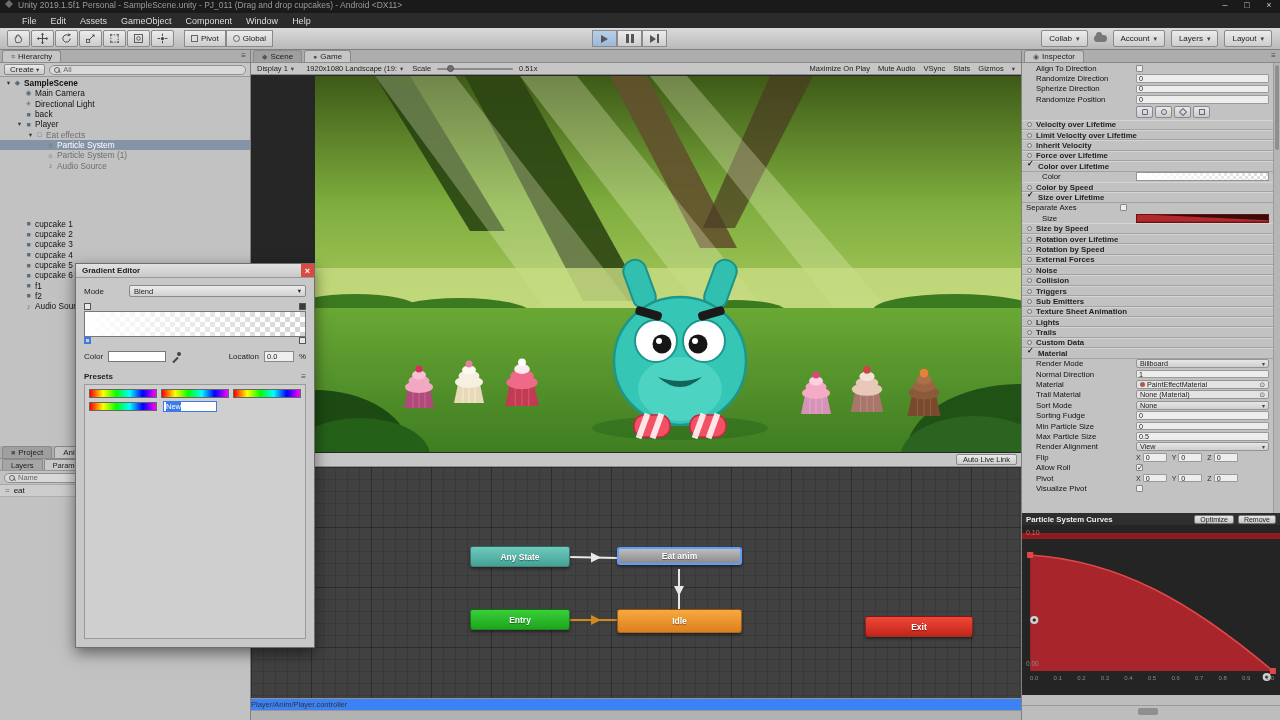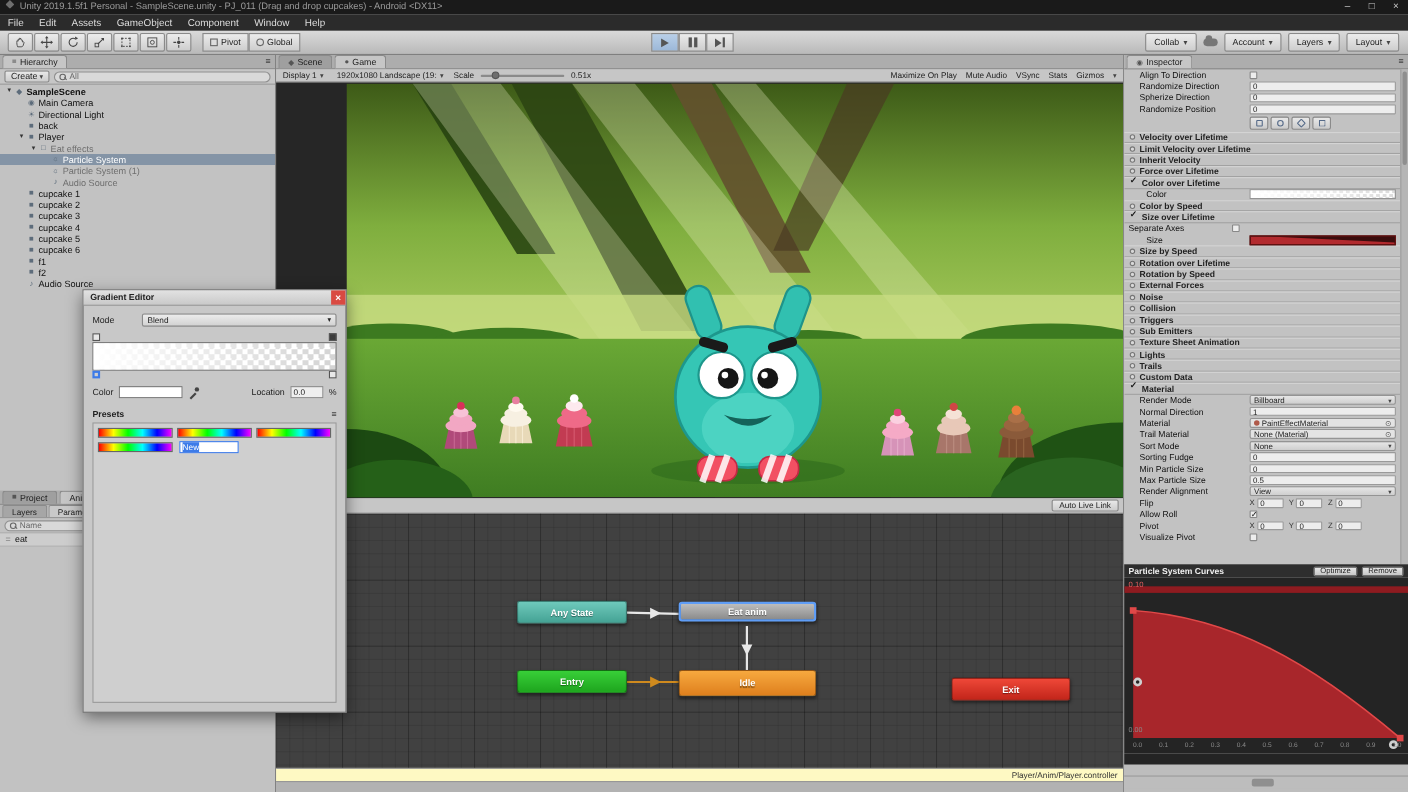--- a/index.html
+++ b/index.html
@@ -5,21 +5,21 @@
   * { margin:0; padding:0; box-sizing:border-box; }
   html,body { width:1280px; height:720px; overflow:hidden; font-family:"Liberation Sans", sans-serif; background:#c2c2c2; }
   .app { position:relative; width:1280px; height:720px; }
 
   
   .titlebar { position:absolute; left:0; top:0; width:1280px; height:13px; background:#1a1a1a; display:flex; align-items:flex-start; }
   .unity-logo { width:8px; height:8px; margin:0 5px 0 5px; background:#6e6e6e; clip-path:polygon(50% 0,100% 50%,50% 100%,0 50%); }
   .title-text { color:#9a9a9a; font-size:8.5px; white-space:nowrap; }
   .win-controls { margin-left:auto; display:flex; }
   .win-btn { color:#cccccc; font-size:9px; width:22px; text-align:center; cursor:default; }
-  .menubar { position:absolute; left:0; top:13px; width:1280px; height:15px; background:#2b2b2b; display:flex; align-items:center; padding-left:0; }
+  .menubar { position:absolute; left:0; top:13px; width:1280px; height:15px; background:#2b2b2b; display:flex; align-items:center; padding-left:15px; }
   .menu-item { color:#dddddd; font-size:9px; padding:0 7px; }
   .toolbar { position:absolute; left:0; top:28px; width:1280px; height:22px; background:linear-gradient(#dadada,#b9b9b9); border-bottom:1px solid #7f7f7f; display:flex; align-items:center; }
   .tbtn { width:23px; height:17px; margin-left:1px; background:linear-gradient(#ececec,#cdcdcd); border:1px solid #8a8a8a; border-radius:2px; display:flex; align-items:center; justify-content:center; }
   .tbtn svg { width:13px; height:13px; }
   .tool-group { display:flex; margin-left:6px; }
   .pg-group { display:flex; margin-left:10px; }
   .pg-btn { height:17px; padding:0 6px; background:linear-gradient(#ececec,#cdcdcd); border:1px solid #8a8a8a; font-size:8px; color:#222; display:flex; align-items:center; gap:3px; }
   .pg-btn .sq { width:7px; height:7px; border:1px solid #666; background:#ddd; }
   .play-group { position:absolute; left:592px; top:2px; display:flex; }
   .pbtn { width:25px; height:17px; background:linear-gradient(#ececec,#cdcdcd); border:1px solid #8a8a8a; display:flex; align-items:center; justify-content:center; }
@@ -96,21 +96,21 @@
        linear-gradient(rgba(0,0,0,.10) 1px, transparent 1px),
        linear-gradient(90deg, rgba(0,0,0,.10) 1px, transparent 1px);
      background-size:60px 60px,60px 60px,12px 12px,12px 12px; }
   .trans-svg { position:absolute; inset:0; width:100%; height:100%; }
   .node { position:absolute; border-radius:3px; color:#fff; font-size:8.5px; font-weight:bold; display:flex; align-items:center; justify-content:center; text-shadow:0 1px 1px rgba(0,0,0,.45); box-shadow:0 2px 3px rgba(0,0,0,.45); border:1px solid rgba(0,0,0,.35); }
   .node-anystate { left:219px; top:79px; width:100px; height:21px; background:linear-gradient(#6fcabc,#44a294); }
   .node-eatanim  { left:366px; top:80px; width:125px; height:18px; background:linear-gradient(#bdbdbd,#8b8b8b); border:2px solid #5f9df6; }
   .node-entry    { left:219px; top:142px; width:100px; height:21px; background:linear-gradient(#38cf38,#1ea51e); }
   .node-idle     { left:366px; top:142px; width:125px; height:24px; background:linear-gradient(#f7a93f,#de7f1d); }
   .node-exit     { left:614px; top:149px; width:108px; height:21px; background:linear-gradient(#ef4838,#c2251a); }
-  .anim-status { height:12px; background:#fef9c3; border-top:1px solid #919191; display:flex; align-items:center; justify-content:flex-end; padding-right:5px; font-size:7.5px; color:#333; }
+  .anim-status { height:12px; background:#3b82f6; border-top:1px solid #919191; display:flex; align-items:center; padding-right:5px; font-size:7.5px; color:#333; }
   .anim-hscroll { height:10px; background:#b2b2b2; border-top:1px solid #979797; }
 
   
   .inspector { position:absolute; left:0; top:0; width:100%; height:463px; background:#c2c2c2; overflow:hidden; }
   .insp-body { position:absolute; left:0; top:13px; right:7px; bottom:0; overflow:hidden; }
   .insp-scroll { position:absolute; right:0; top:13px; bottom:0; width:7px; background:#b5b5b5; border-left:1px solid #9d9d9d; }
   .insp-scroll .handle { position:absolute; left:1px; right:1px; top:2px; height:85px; background:#8f8f8f; border-radius:2px; }
   .irow { height:10.4px; display:flex; align-items:center; font-size:7.8px; color:#111; padding-left:14px; }
   .irow .ilabel { width:100px; flex:none; white-space:nowrap; overflow:hidden; }
   .ifield { flex:1; height:8.5px; background:#ededed; border:1px solid #9a9a9a; border-radius:1px; font-size:7.2px; color:#222; padding:0 2px; margin-right:4px; display:flex; align-items:center; }
@@ -380,21 +380,21 @@
               <span class="hicon">☼</span>
               <span class="hlabel">Particle System (1)</span>
             </div>
 
             <div class="hrow dim" style="padding-left: 37px;">
               <span class="harrow"></span>
               <span class="hicon">♪</span>
               <span class="hlabel">Audio Source</span>
             </div>
 
-            <div class="hrow" style="padding-left: 15px;">
+            <div class="hrow" style="padding-left: 15px; margin-top: 48px;">
               <span class="harrow"></span>
               <span class="hicon">■</span>
               <span class="hlabel">cupcake 1</span>
             </div>
 
             <div class="hrow" style="padding-left: 15px;">
               <span class="harrow"></span>
               <span class="hicon">■</span>
               <span class="hlabel">cupcake 2</span>
             </div>

